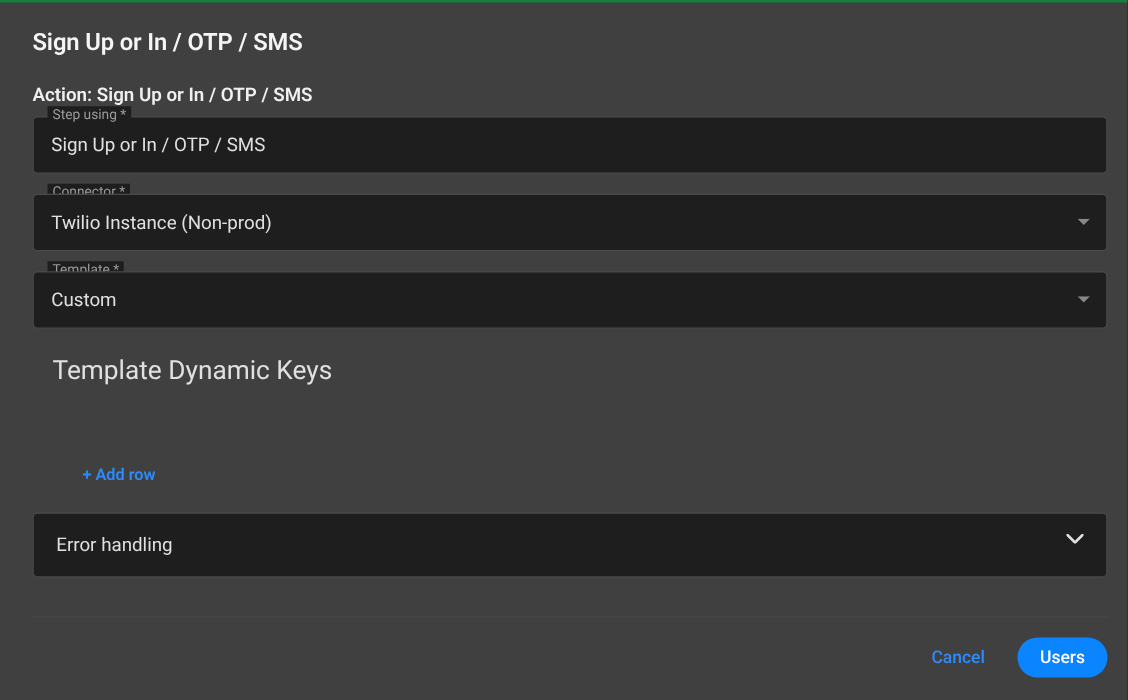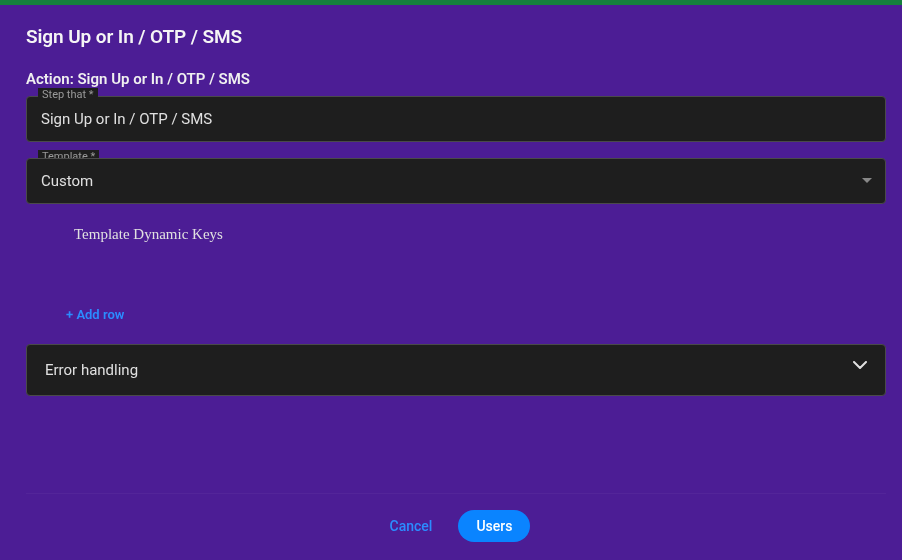--- a/index.html
+++ b/index.html
@@ -14,22 +14,22 @@
       width: 902px;
       height: 560px;
       overflow: hidden;
       position: relative;
     }
     .modal {
       padding: 20px 16px 0 26px;
       height: 100%;
       display: flex;
       flex-direction: column;
-      background: #4c1d95;
-      border-top: 5px solid #15803d;
+      background: #404040;
+      border-top: 2px solid #15803d;
     }
     .title {
       font-size: 19px;
       font-weight: 600;
       color: #f5f5f5;
       margin-bottom: 22px;
       letter-spacing: -0.1px;
     }
     .subtitle {
       font-size: 15px;
@@ -89,24 +89,23 @@
     }
     .select-caret {
       position: absolute;
       right: 14px;
       top: 50%;
       transform: translateY(-50%);
       pointer-events: none;
       color: #888;
     }
     .section-label {
-      font-size: 15px;
-      color: #e0e0e0;
-      margin: 22px 0 16px 48px;
-      font-family: Liberation Serif, serif;
+      font-size: 21px;
+      color: #e0e0e0;
+      margin: 22px 0 16px 16px;
     }
     .add-row {
       color: #2b8cff;
       font-size: 13px;
       font-weight: 600;
       margin-left: 40px;
       margin-bottom: 22px;
       cursor: pointer;
       background: none;
       border: none;
@@ -127,21 +126,21 @@
     }
     .accordion-label {
       font-size: 15px;
       color: #e0e0e0;
     }
     .accordion-chevron {
       color: #e0e0e0;
     }
     .footer {
       display: flex;
-      justify-content: center;
+      justify-content: flex-end;
       align-items: center;
       gap: 18px;
       padding: 16px 0 18px 0;
       border-top: 1px solid rgba(255,255,255,0.04);
     }
     .btn-cancel {
       background: none;
       border: none;
       color: #2b8cff;
       font-size: 14px;
@@ -170,24 +169,35 @@
 
 <div class="modal">
 
   <h1 class="title">Sign Up or In / OTP / SMS</h1>
 
   <div class="form-content">
 
     <h2 class="subtitle">Action: Sign Up or In / OTP / SMS</h2>
 
     <div class="field-group">
-      <span class="field-label">Step that *</span>
+      <span class="field-label">Step using *</span>
       <input class="text-input" type="text" value="Sign Up or In / OTP / SMS" style="">
     </div>
 
+    <div class="field-group">
+      <span class="field-label">Connector *</span>
+      <div class="select-wrapper">
+        <div class="select-input">Twilio Instance (Non-prod)</div>
+        <span class="select-caret">
+          <svg width="10" height="6" viewBox="0 0 10 6">
+              <path d="M0 0 L5 5 L10 0 Z" fill="currentColor"></path>
+            </svg>
+        </span>
+      </div>
+    </div>
 
     <div class="field-group">
       <span class="field-label">Template *</span>
       <div class="select-wrapper">
         <div class="select-input">Custom</div>
         <span class="select-caret">
           <svg width="10" height="6" viewBox="0 0 10 6">
               <path d="M0 0 L5 5 L10 0 Z" fill="currentColor"></path>
             </svg>
         </span>

